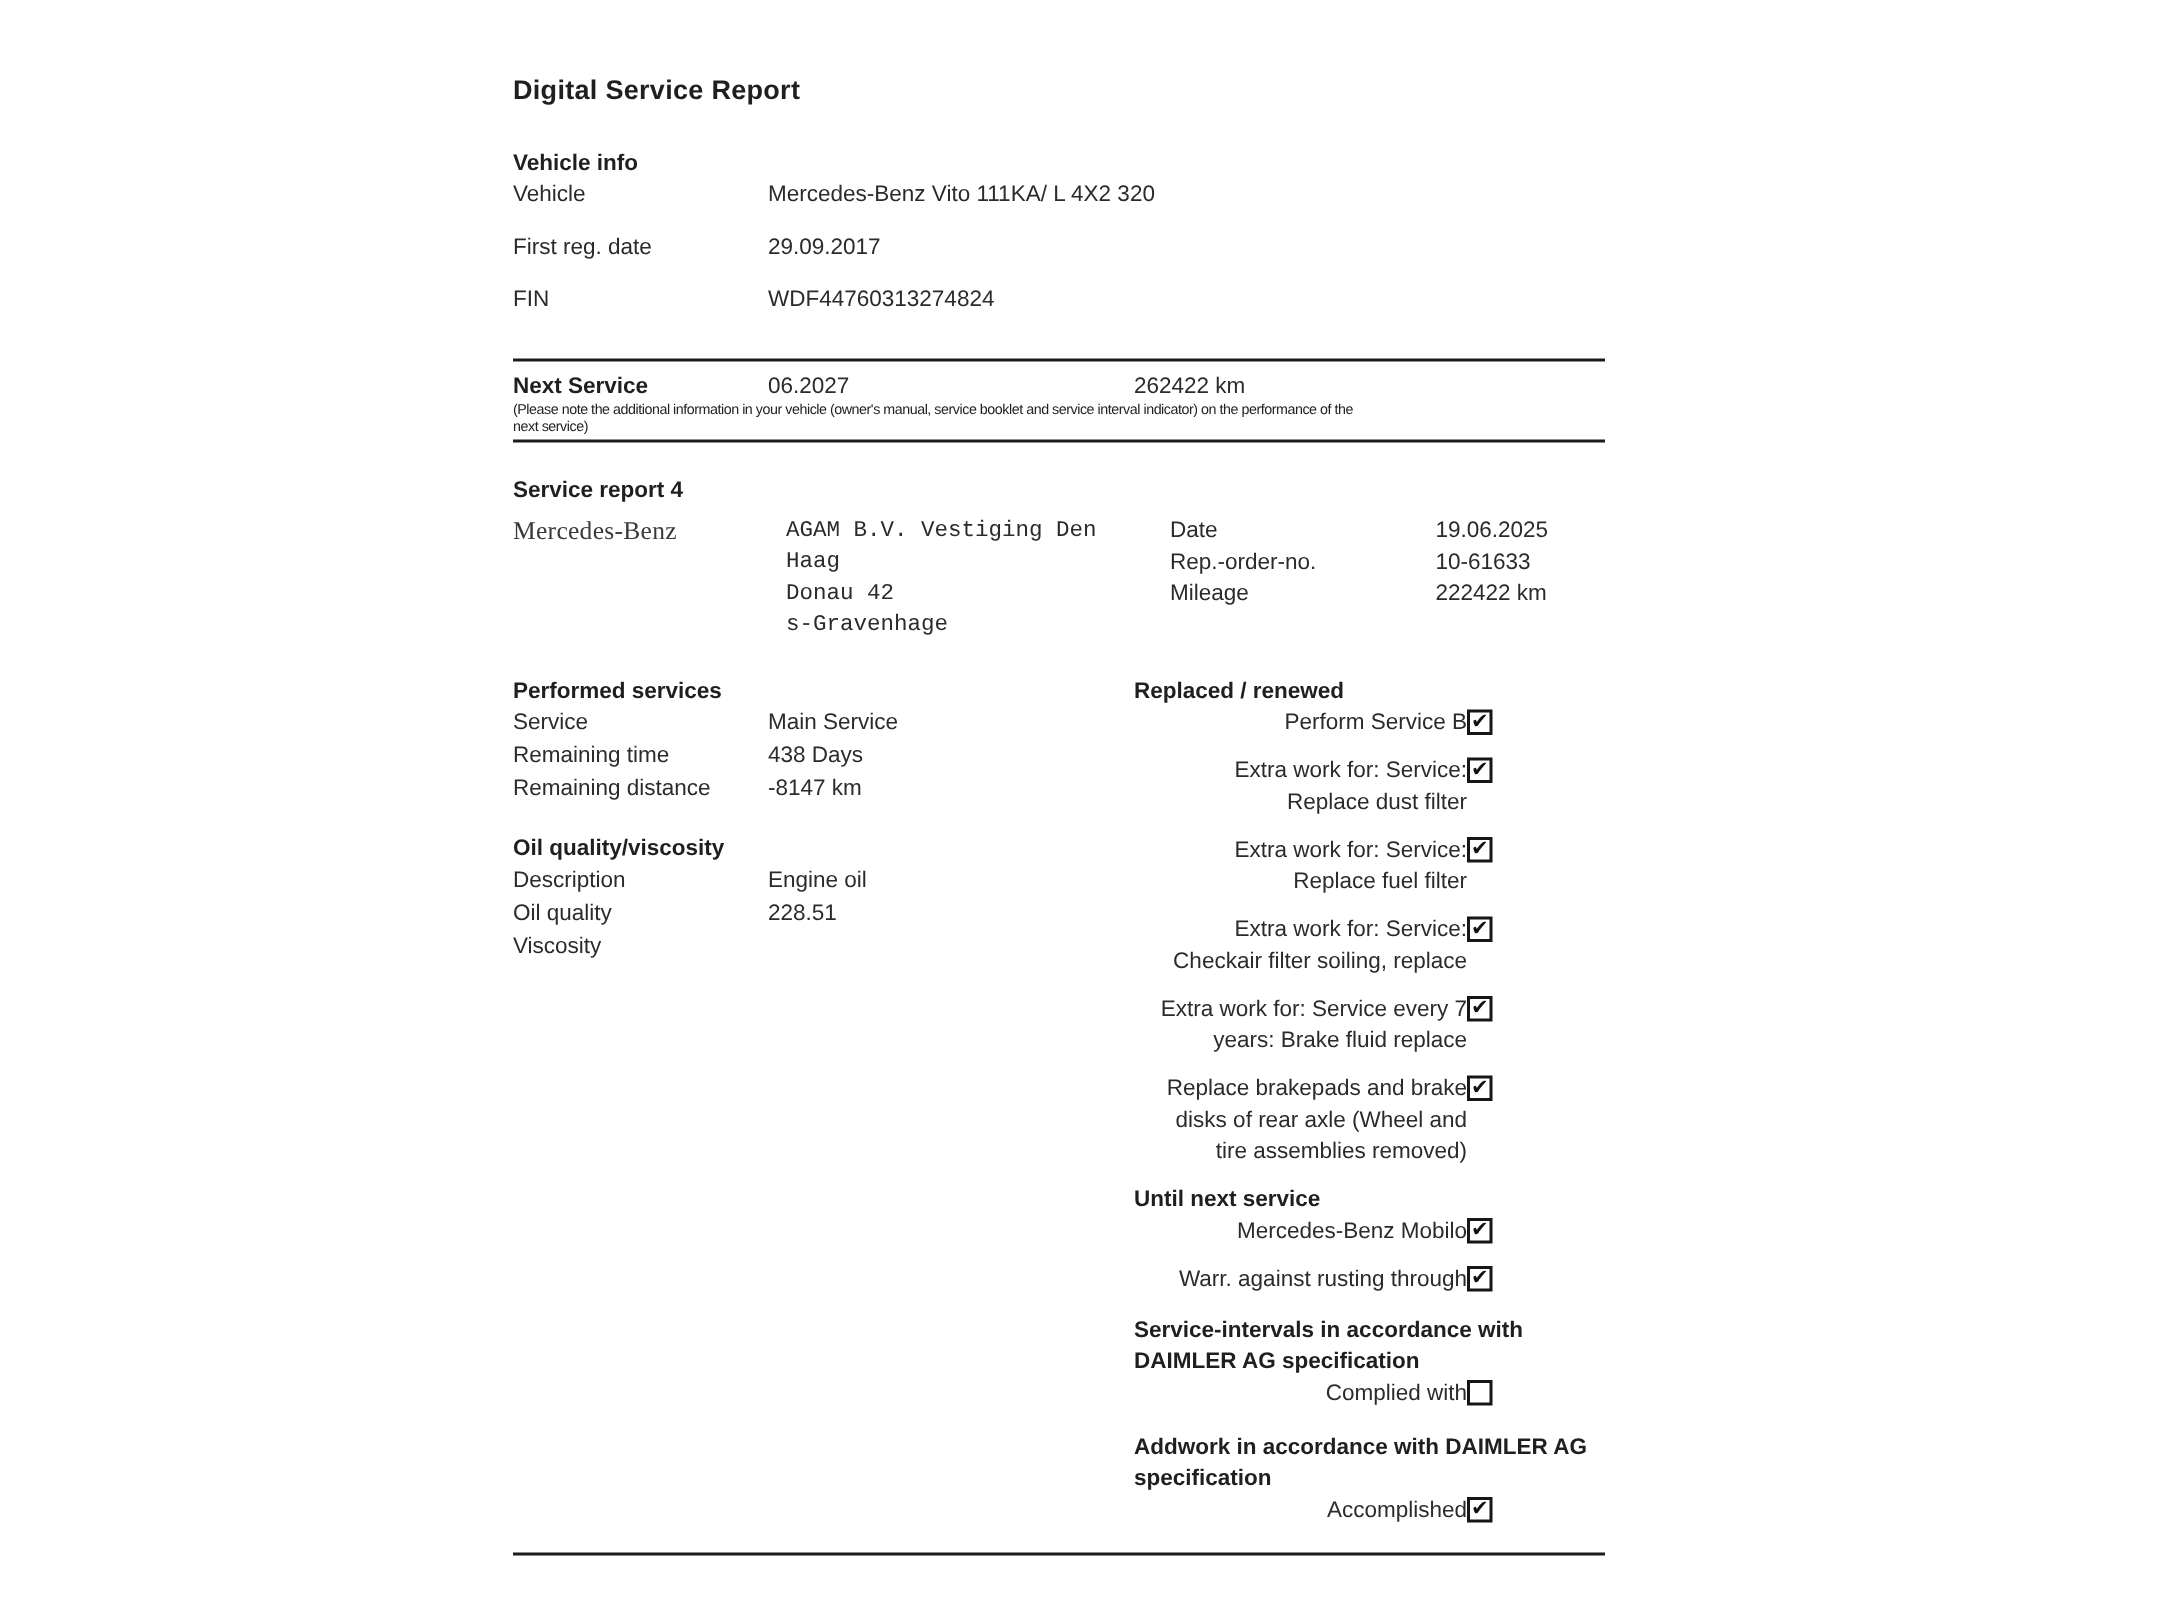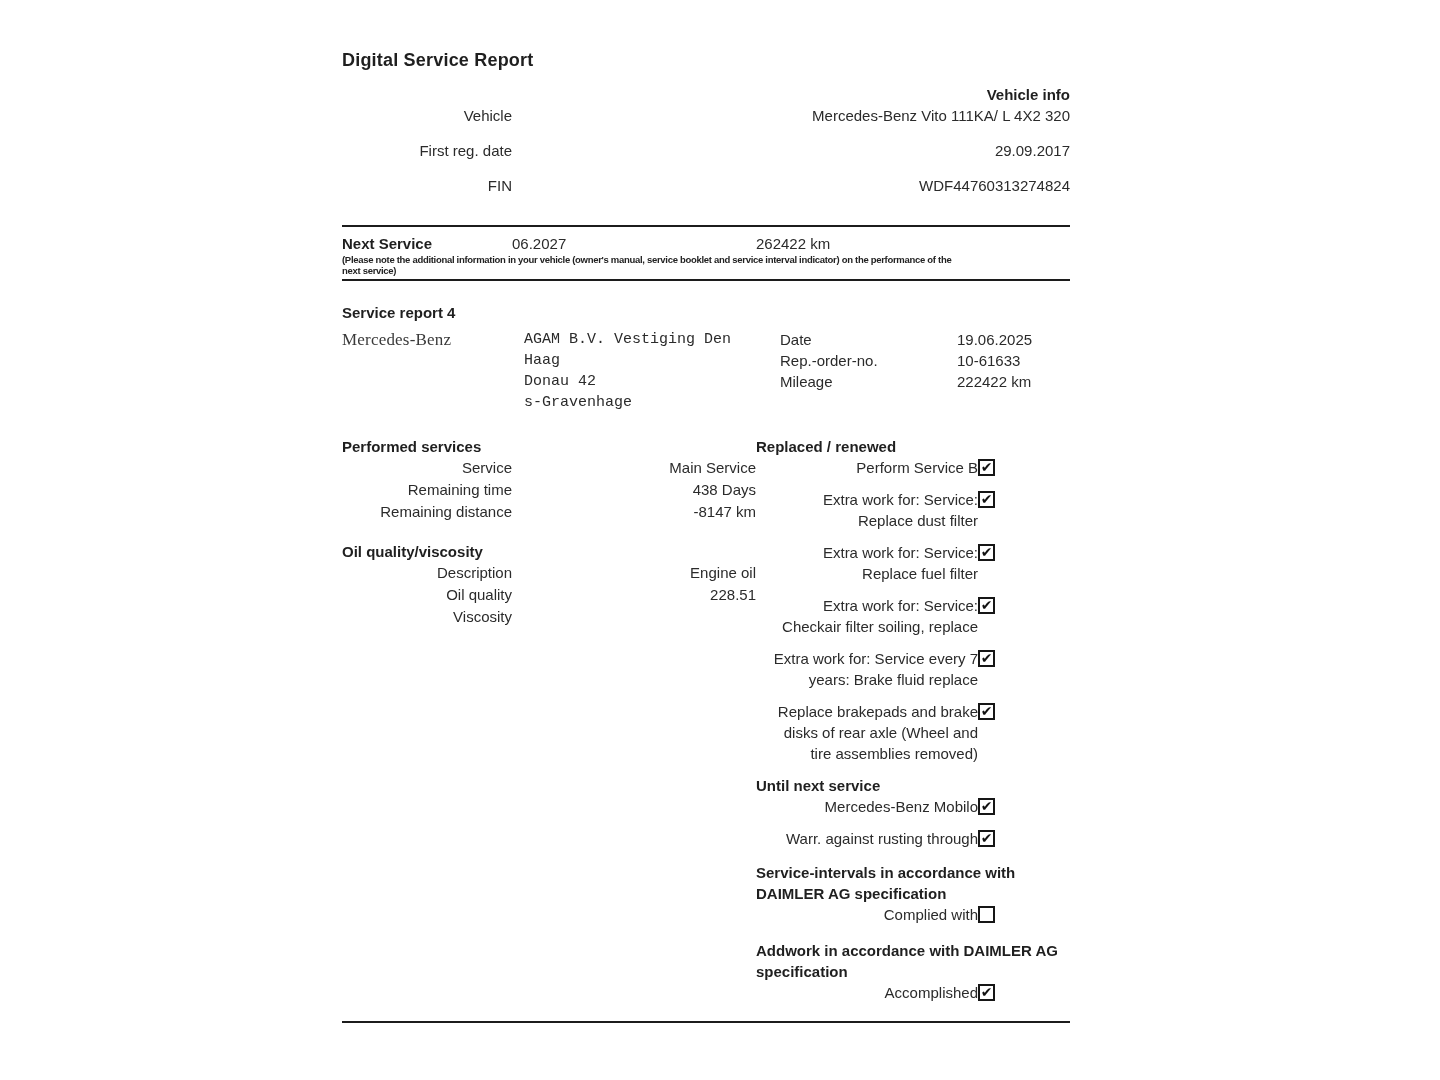--- a/index.html
+++ b/index.html
@@ -26,53 +26,53 @@
 
   .h {
     font-size: 15px; line-height: 21px;
     font-weight: bold; color: #1f1f1f;
   }
 
   .kv-row { display: flex; font-size: 15px; line-height: 21px; }
   .kv-label { flex: 0 0 170px; }
   .kv-value { flex: 1; }
 
-  .vehicle-info { margin-top: 13px; text-align: right; }
+  .vehicle-info { margin-top: 27px; }
   .vehicle-info .kv-row + .kv-row { margin-top: 14px; }
 
   .rule { border: 0; border-top: 2px solid #1c1c1c; }
   .rule-1 { margin-top: 29px; }
   .rule-2 { margin-top: 3px; }
   .rule-3 { margin-top: 7px; }
 
   .ns-row { display: flex; font-size: 15px; line-height: 21px; margin-top: 6px; }
   .ns-label { flex: 0 0 170px; font-weight: bold; color: #1f1f1f; }
   .ns-date { flex: 0 0 244px; }
   .note {
     font-size: 9.5px; line-height: 11px;
-    font-weight: bold; letter-spacing: -0.3px;
+    font-weight: normal; letter-spacing: -0.3px;
     color: #222;
   }
 
   .report-head { margin-top: 21px; }
   .report-cols { display: flex; margin-top: 6px; gap: 12px; }
   .brand {
     flex: 0 0 170px;
     font-family: "Liberation Serif", "DejaVu Serif", serif;
     font-size: 17px; line-height: 21px; color: #3a3a3a;
     letter-spacing: 0.2px;
   }
   .dealer { flex: 0 0 244px; font-size: 15px; line-height: 21px; font-family: Liberation Mono, monospace; }
   .meta { flex: 1; }
   .meta .kv-row .kv-label { flex: 0 0 177px; }
 
   .columns { display: flex; margin-top: 23px; }
   .col-left { flex: 0 0 414px; }
   .col-right { flex: 1; }
-  .col-left .kv-row { margin-bottom: 1px; text-align: right; }
+  .col-left .kv-row { margin-bottom: 1px; }
   .oil-heading { margin-top: 19px; }
 
   .check-item { display: flex; align-items: flex-start; margin-bottom: 11px; }
   .ci-label { flex: 0 0 222px; font-size: 15px; line-height: 21px; text-align: right; }
   .checkbox {
     flex: 0 0 17px;
     width: 17px; height: 17px;
     border: 2px solid #161616;
     margin-top: 2px;
     display: flex; align-items: center; justify-content: center;

